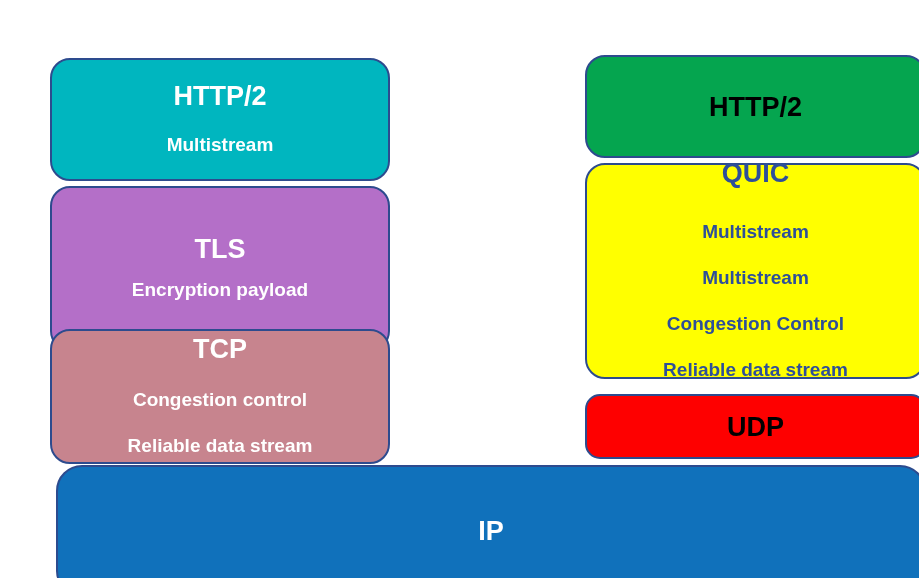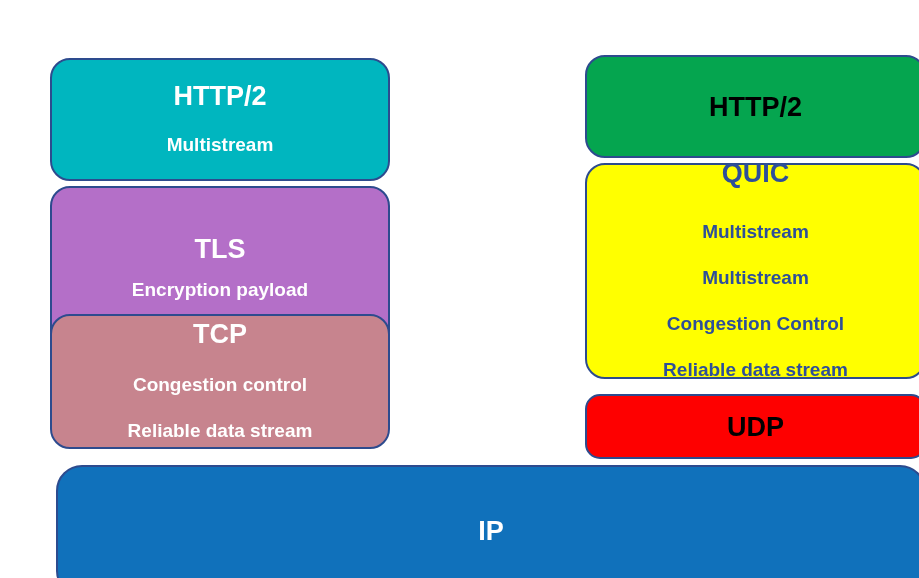--- a/index.html
+++ b/index.html
@@ -34,21 +34,21 @@
   .box-line {
     font-size: 19px;
     font-weight: 700;
     line-height: 30px;
   }
   
   .b-http2l { left: 18px;  top: 26px;  width: 340px; height: 123px; }
   .b-http2l .box-title { margin-bottom: 10px; }
   .b-tls    { left: 18px;  top: 154px; width: 340px; height: 165px; }
   .b-tls .box-title { margin-bottom: 2px; }
-  .b-tcp    { left: 18px;  top: 282px; width: 340px; height: 135px; }
+  .b-tcp    { left: 18px;  top: 297px; width: 340px; height: 135px; }
   .b-tcp .box-title { margin-bottom: 12px; }
   
   .b-http2r { left: 553px; top: 23px;  width: 341px; height: 103px; }
   .b-quic   { left: 553px; top: 131px; width: 341px; height: 216px; }
   .b-quic .box-title { margin-bottom: 20px; }
   .b-udp    { left: 553px; top: 362px; width: 341px; height: 65px; border-radius: 15px; }
   
   .b-ip     { left: 24px;  top: 433px; width: 870px; height: 132px; border-radius: 26px; }
 </style>
 </head>

